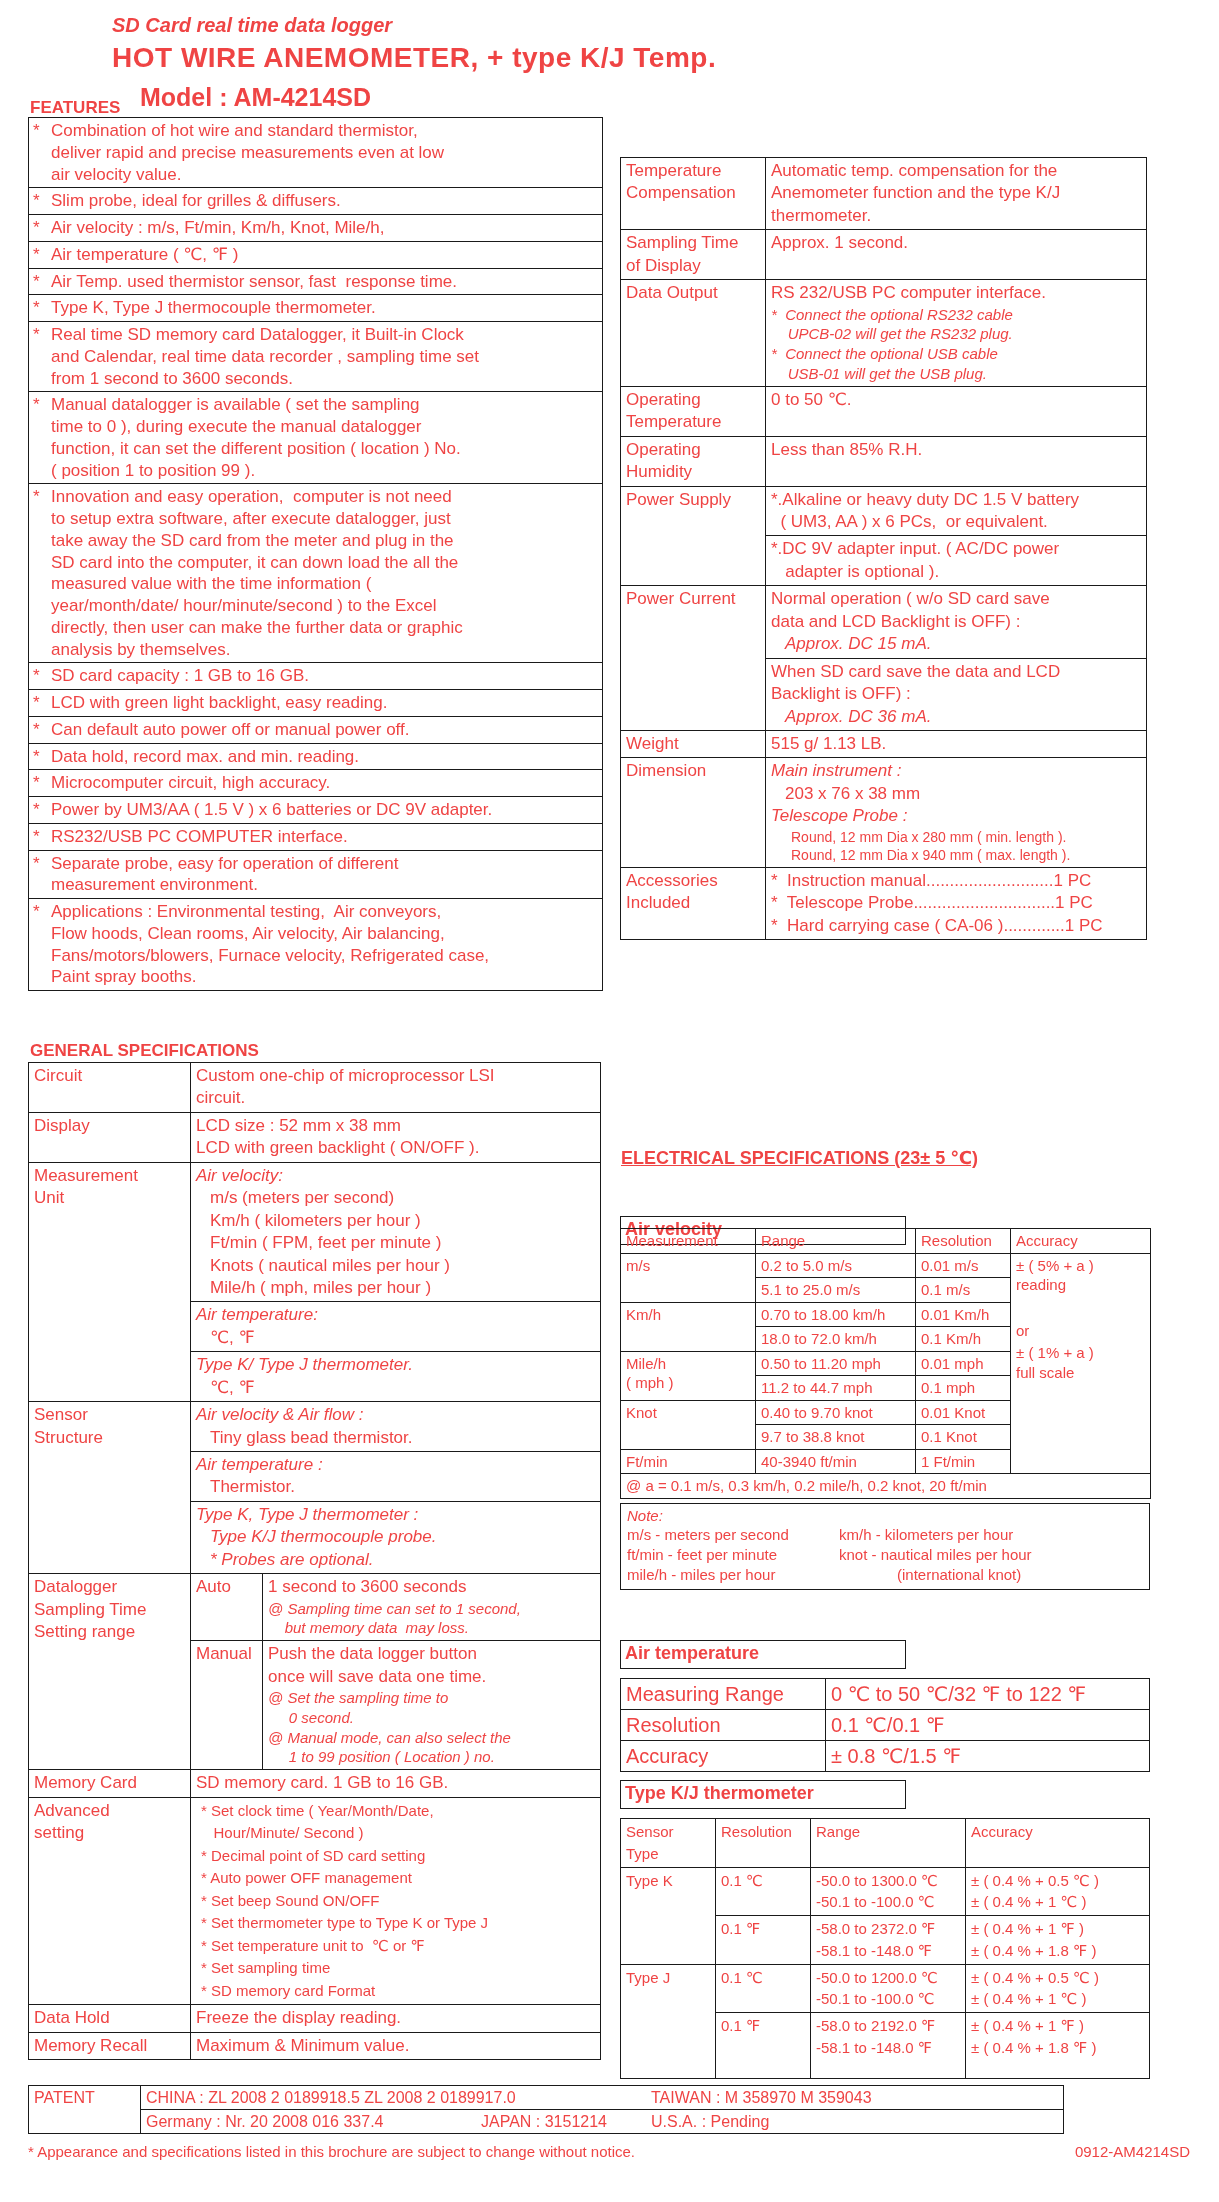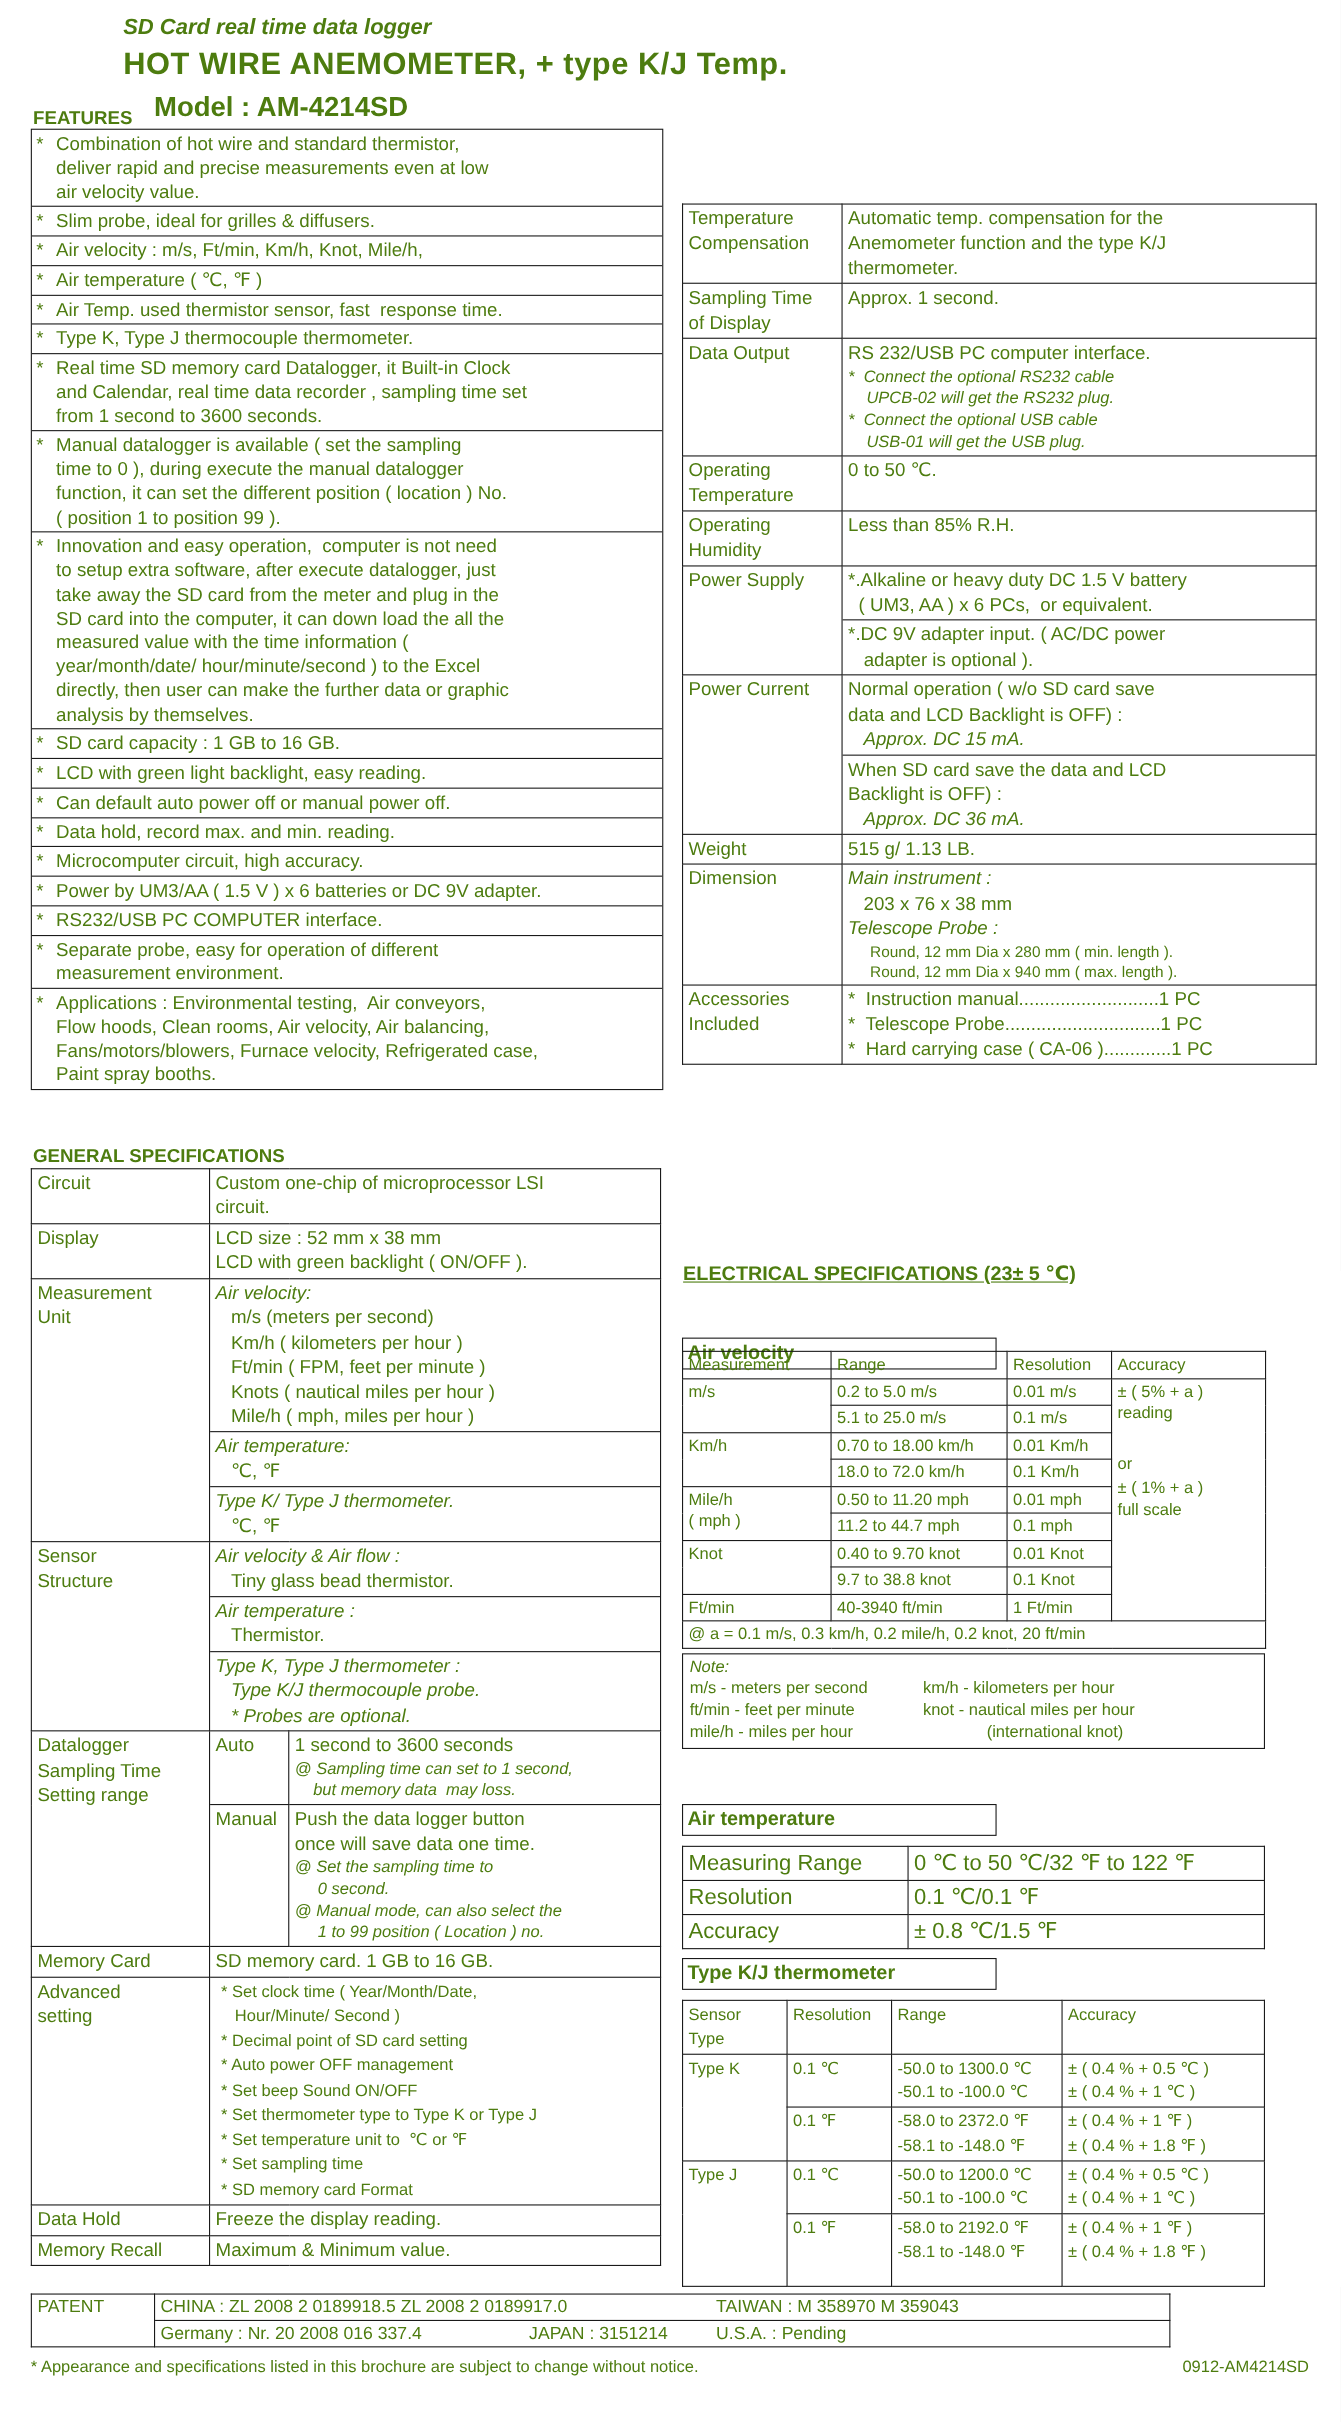--- a/index.html
+++ b/index.html
@@ -1,19 +1,19 @@
 <!DOCTYPE html>
 <html><head>
 <meta charset="utf-8">
 <title>AM-4214SD Datasheet</title>
 <style>
   html,body { margin:0; padding:0; background:#e8e8e8; }
   .page {
     position:relative; width:1219px; height:2202px; margin:0 auto;
-    background:#ffffff; color:#4d7c0f;
+    background:#ffffff; color:#ef4444;
     font-family:"Liberation Sans","DejaVu Sans",sans-serif;
     font-size:17px; line-height:1.32;
   }
   .abs { position:absolute; }
   .pre { white-space:pre-wrap; }
   .it  { font-style:italic; }
   .sm  { font-size:15px; }
   .xs  { font-size:14px; }
   .ctr { text-align:center; }
   .ind { padding-left:14px; }
@@ -36,21 +36,21 @@
   .feat-text { flex:1; }
 
   
   table.grid { border-collapse:collapse; table-layout:fixed; }
   .grid td { border:1px solid #1a1a1a; vertical-align:top; padding:2px 5px; text-align:left; font-weight:normal; }
   .grid td.nopad { padding:0; }
   .sub { padding:2px 5px; }
   .sub + .sub { border-top:1px solid #1a1a1a; }
 
   .gen-table { width:573px; }
-  .spec-table { width:577px;margin-top:28px; }
+  .spec-table { width:527px; }
 
   
   .box-title { border:1px solid #1a1a1a; width:286px; font-size:18px; font-weight:bold; padding:1px 6px 2px 4px; box-sizing:border-box; }
 
   
   .av-wrap { left:620px; top:1228px; width:530px; }
   .av-table { width:530px; }
   .av-table td { font-size:15px; line-height:1.3; padding:2px 5px; }
   .acc-or { margin-top:26px; }
   .acc-l3 { margin-top:3px; }

